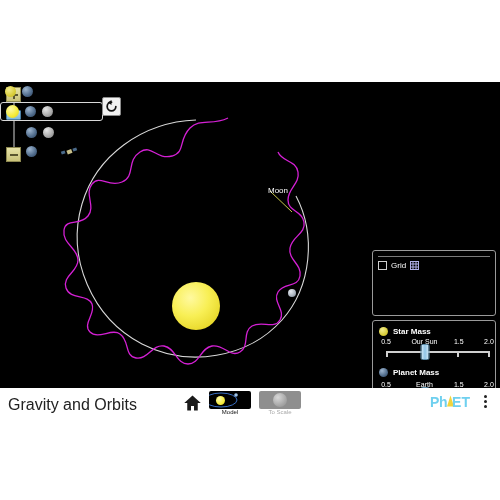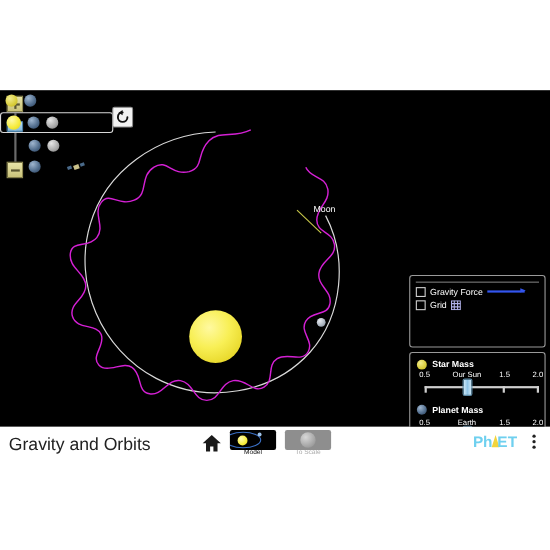--- a/index.html
+++ b/index.html
@@ -40,21 +40,21 @@
   
   #sun{
     position:absolute;left:172px;top:200px;width:48px;height:48px;border-radius:50%;
     background:radial-gradient(circle at 38% 33%, #fff9a0 0%, #f8ef55 42%, #e8d82a 78%, #d6c418 100%);
   }
   #moon-body{
     position:absolute;left:288px;top:207px;width:8px;height:8px;border-radius:50%;
     background:radial-gradient(circle at 35% 32%, #e6eaf0 0%, #a9b2bd 60%, #6d7782 100%);
   }
   #moon-label{
-    position:absolute;left:285px;top:104px;color:#ffffff;font-size:8px;
+    position:absolute;left:268px;top:104px;color:#ffffff;font-size:8px;
     white-space:nowrap;
   }
   #moon-leader{position:absolute;left:255px;top:100px;}
 
   .orbit-svg{position:absolute;left:0;top:0;width:500px;height:306px;}
 
   
   .panel{
     position:absolute;background:#000000;border:1px solid #9a9a9a;
     border-radius:3px;box-sizing:border-box;
@@ -201,25 +201,20 @@
             <path d="M12 4 A8 8 0 1 0 20 12" fill="none" stroke="#111" stroke-width="3.2" stroke-linecap="round"></path>
             <polygon points="12,0 12,9 5,4.5" fill="#111"></polygon>
           </svg>
         </div>
       </div>
     </div>
 
     <div class="panel" id="panel-options">
       <div class="hr"></div>
 
-      <div class="opt-row">
-        <span class="cbx"></span>
-        <span>Gravity Force</span>
-        <span class="arrow-blue"></span>
-      </div>
 
 
 
       <div class="opt-row">
         <span class="cbx"></span>
         <span>Grid</span>
         <svg class="grid-ic" viewBox="0 0 9 9">
           <g stroke="#b0b0e8" stroke-width="1" fill="none">
             <rect x="0.5" y="0.5" width="8" height="8"></rect>
             <line x1="3" y1="0.5" x2="3" y2="8.5"></line>

